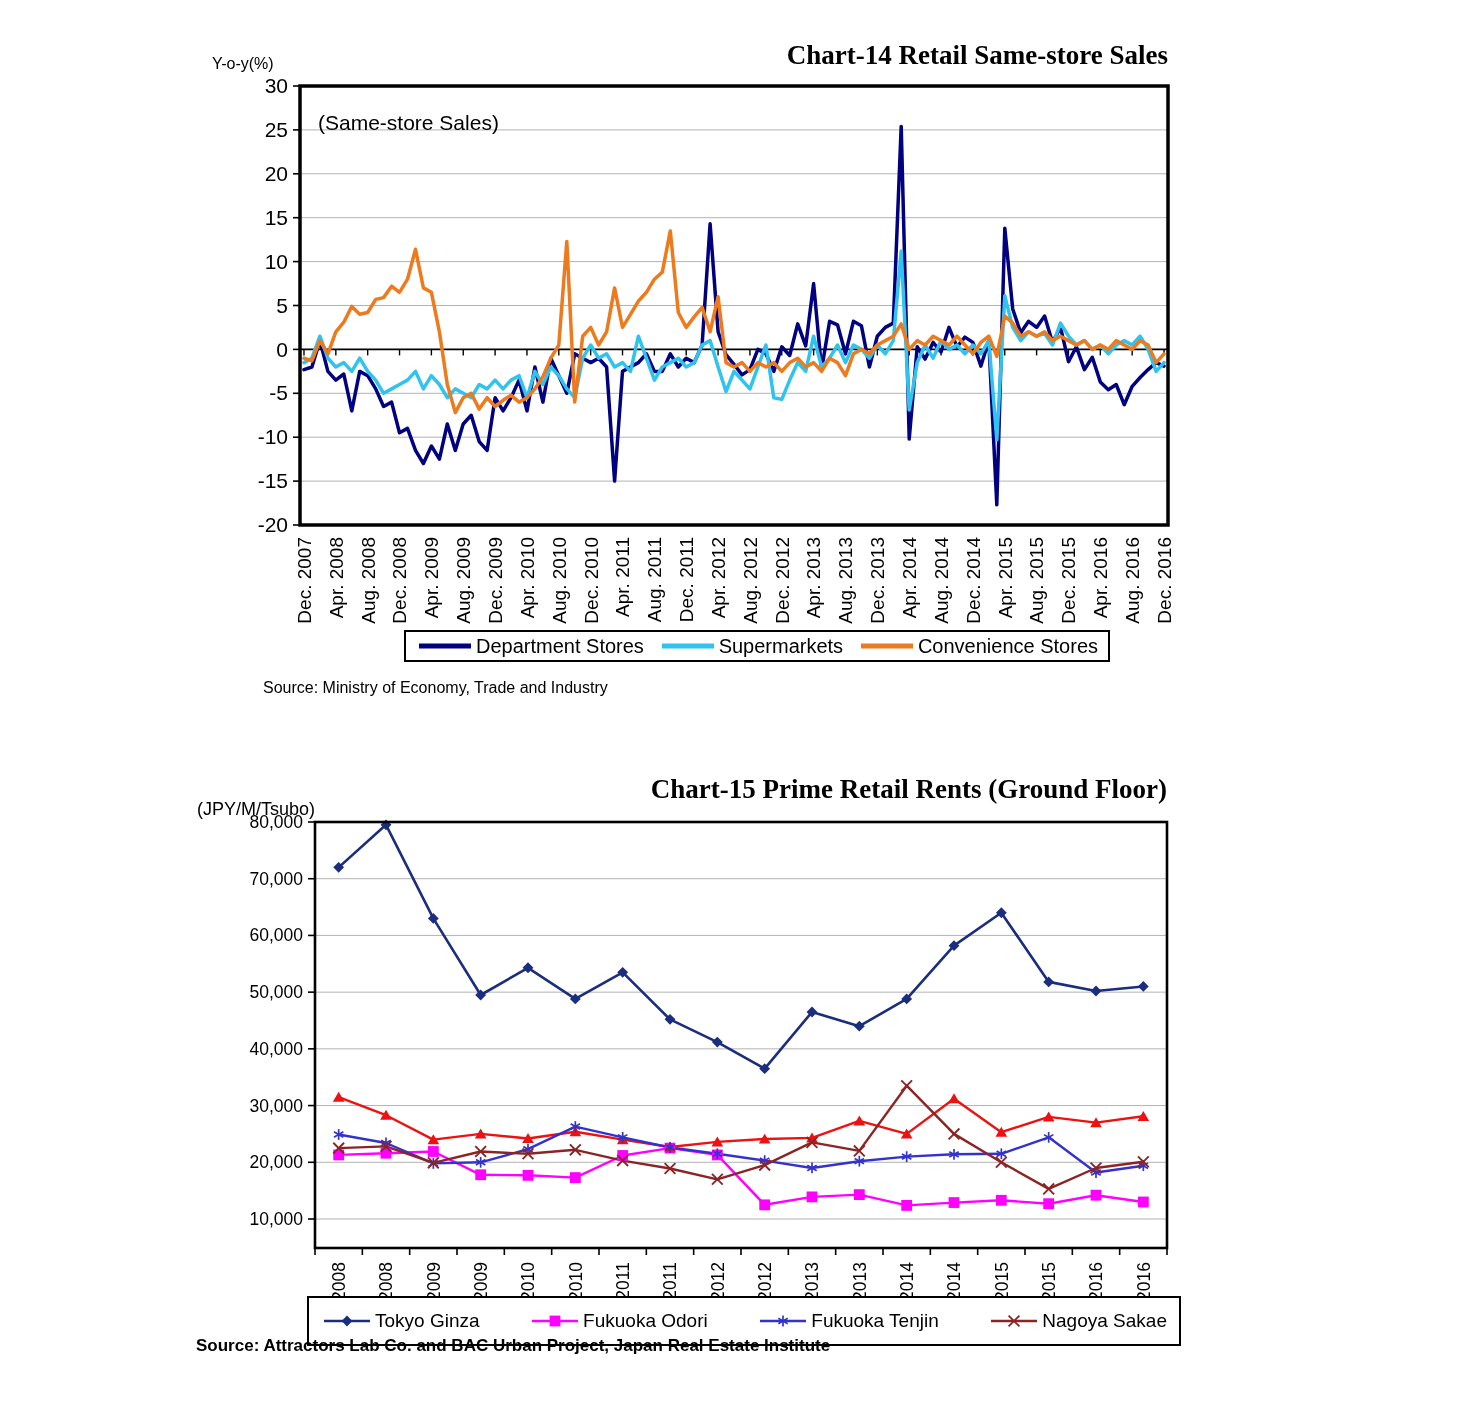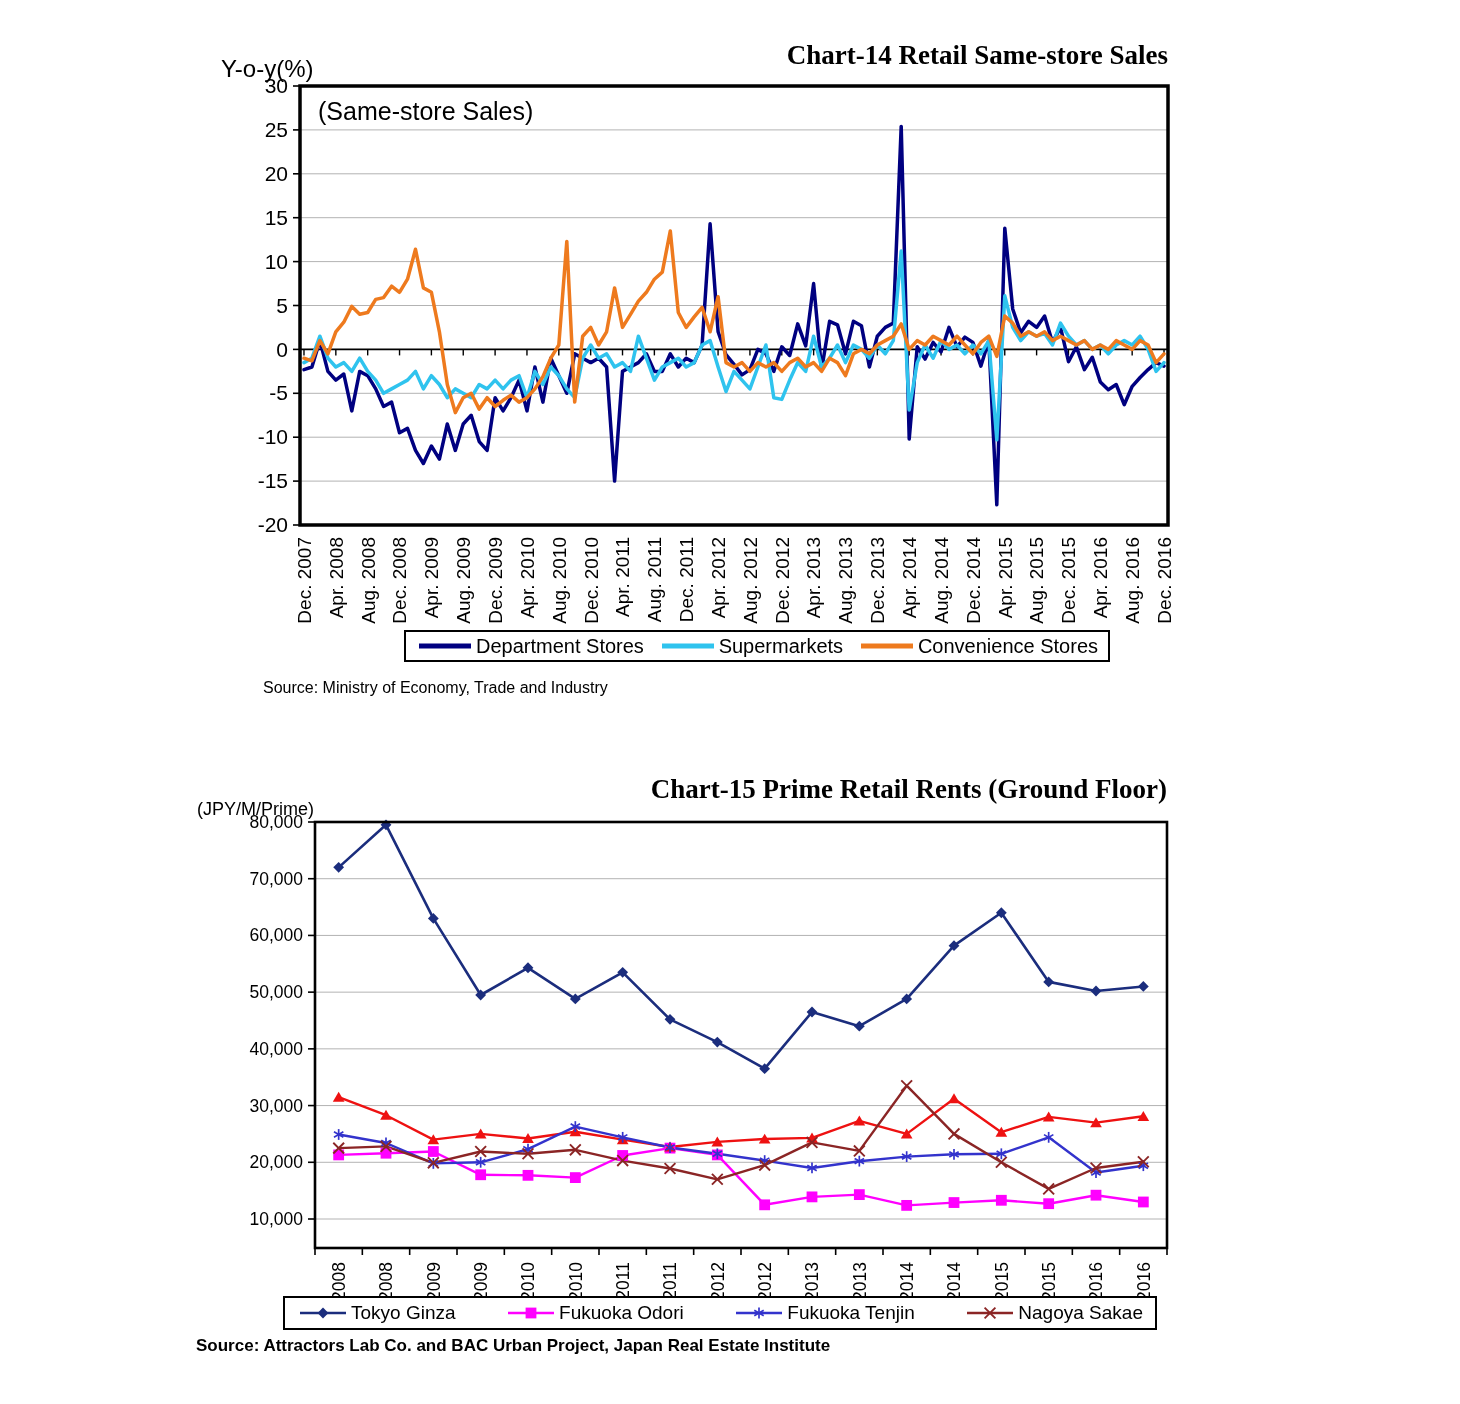--- a/index.html
+++ b/index.html
@@ -4,29 +4,29 @@
 <style>
   html,body{margin:0;padding:0;background:#ffffff;}
   .page{position:relative;width:1460px;height:1404px;background:#fff;
         font-family:"Liberation Sans","DejaVu Sans",sans-serif;color:#000;overflow:hidden;}
   #plots{position:absolute;left:0;top:0;}
   .abs{position:absolute;}
   .chart-title{font-family:"Liberation Serif","DejaVu Serif",serif;font-weight:bold;
                font-size:27px;text-align:right;letter-spacing:0px;}
   .c1-title{left:300px;top:40px;width:868px;}
   .c2-title{left:315px;top:774px;width:852px;}
-  .c1-unit{left:221px;top:55px;font-size:24px;}
+  .c1-unit{left:212px;top:55px;font-size:16px;}
   .c2-unit{left:197px;top:799px;font-size:18px;}
-  .c1-inner{left:318px;top:97px;font-size:25px;}
+  .c1-inner{left:318px;top:111px;font-size:21px;}
   .c1-source{left:263px;top:679px;font-size:16px;}
   .c2-source{left:196px;top:1336px;font-size:17px;font-weight:bold;}
   .legend{border:2px solid #000;background:#fff;display:flex;align-items:center;}
   .c1-legend{left:404px;top:630px;width:706px;height:32px;padding:0 10px;box-sizing:border-box;
              justify-content:space-between;}
-  .c2-legend{left:283px;top:1296px;width:874px;height:34px;padding:0 12px;box-sizing:border-box;
+  .c2-legend{left:307px;top:1296px;width:874px;height:50px;padding:0 12px;box-sizing:border-box;
              justify-content:space-between;}
   .lg-item{display:flex;align-items:center;}
   .c1-legend .lg-label{font-size:20px;}
   .c2-legend .lg-label{font-size:19px;}
   .sw{display:block;margin-right:2px;}
 </style>
 </head>
 <body>
 
 <div class="page">
@@ -429,21 +429,21 @@
     <div class="lg-item">
       <svg class="sw" width="58" height="20">
           <line x1="3" y1="10" x2="55" y2="10" stroke="#ee7a1e" stroke-width="5" stroke-linecap="butt"></line>
         </svg>
       <span class="lg-label">Convenience Stores</span>
     </div>
   </div>
   <div class="abs c1-source">Source: Ministry of Economy, Trade and Industry</div>
 
   <div class="abs chart-title c2-title">Chart-15 Prime Retail Rents (Ground Floor)</div>
-  <div class="abs c2-unit">(JPY/M/Prime)</div>
+  <div class="abs c2-unit">(JPY/M/Tsubo)</div>
 
   <div class="abs legend c2-legend">
     <div class="lg-item">
       <svg class="sw" width="52" height="20">
           <line x1="3" y1="10" x2="49" y2="10" stroke="#1b2d7d" stroke-width="2.4" stroke-linecap="butt"></line>
           <path d="M26 4.6L31.4 10L26 15.4L20.6 10Z" fill="#1b2d7d"></path>
         </svg>
       <span class="lg-label">Tokyo Ginza</span>
     </div>
     <div class="lg-item">

